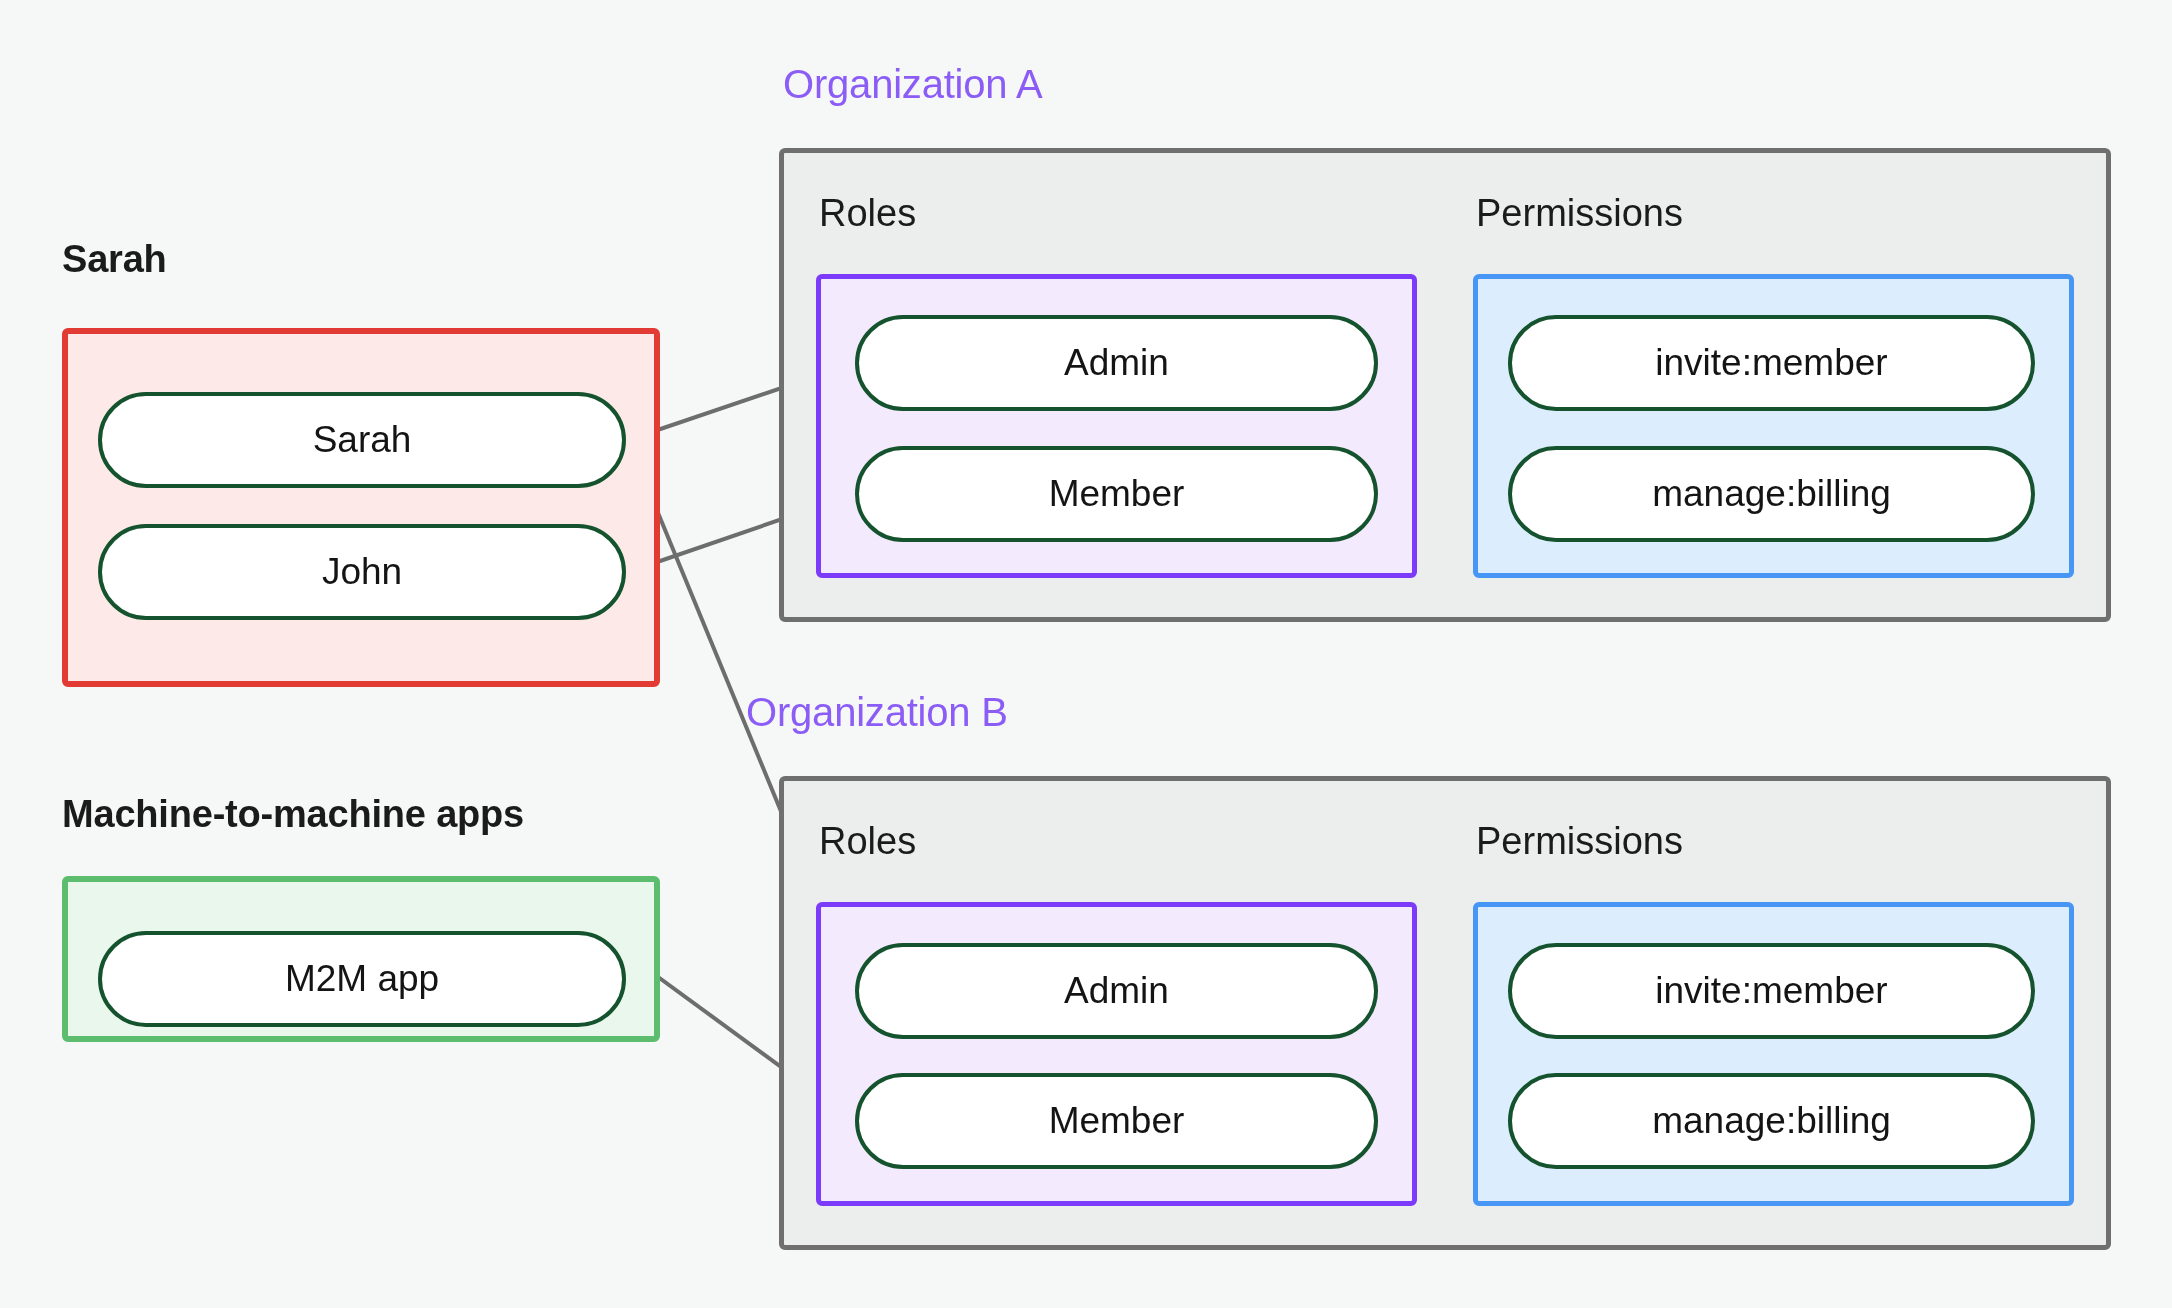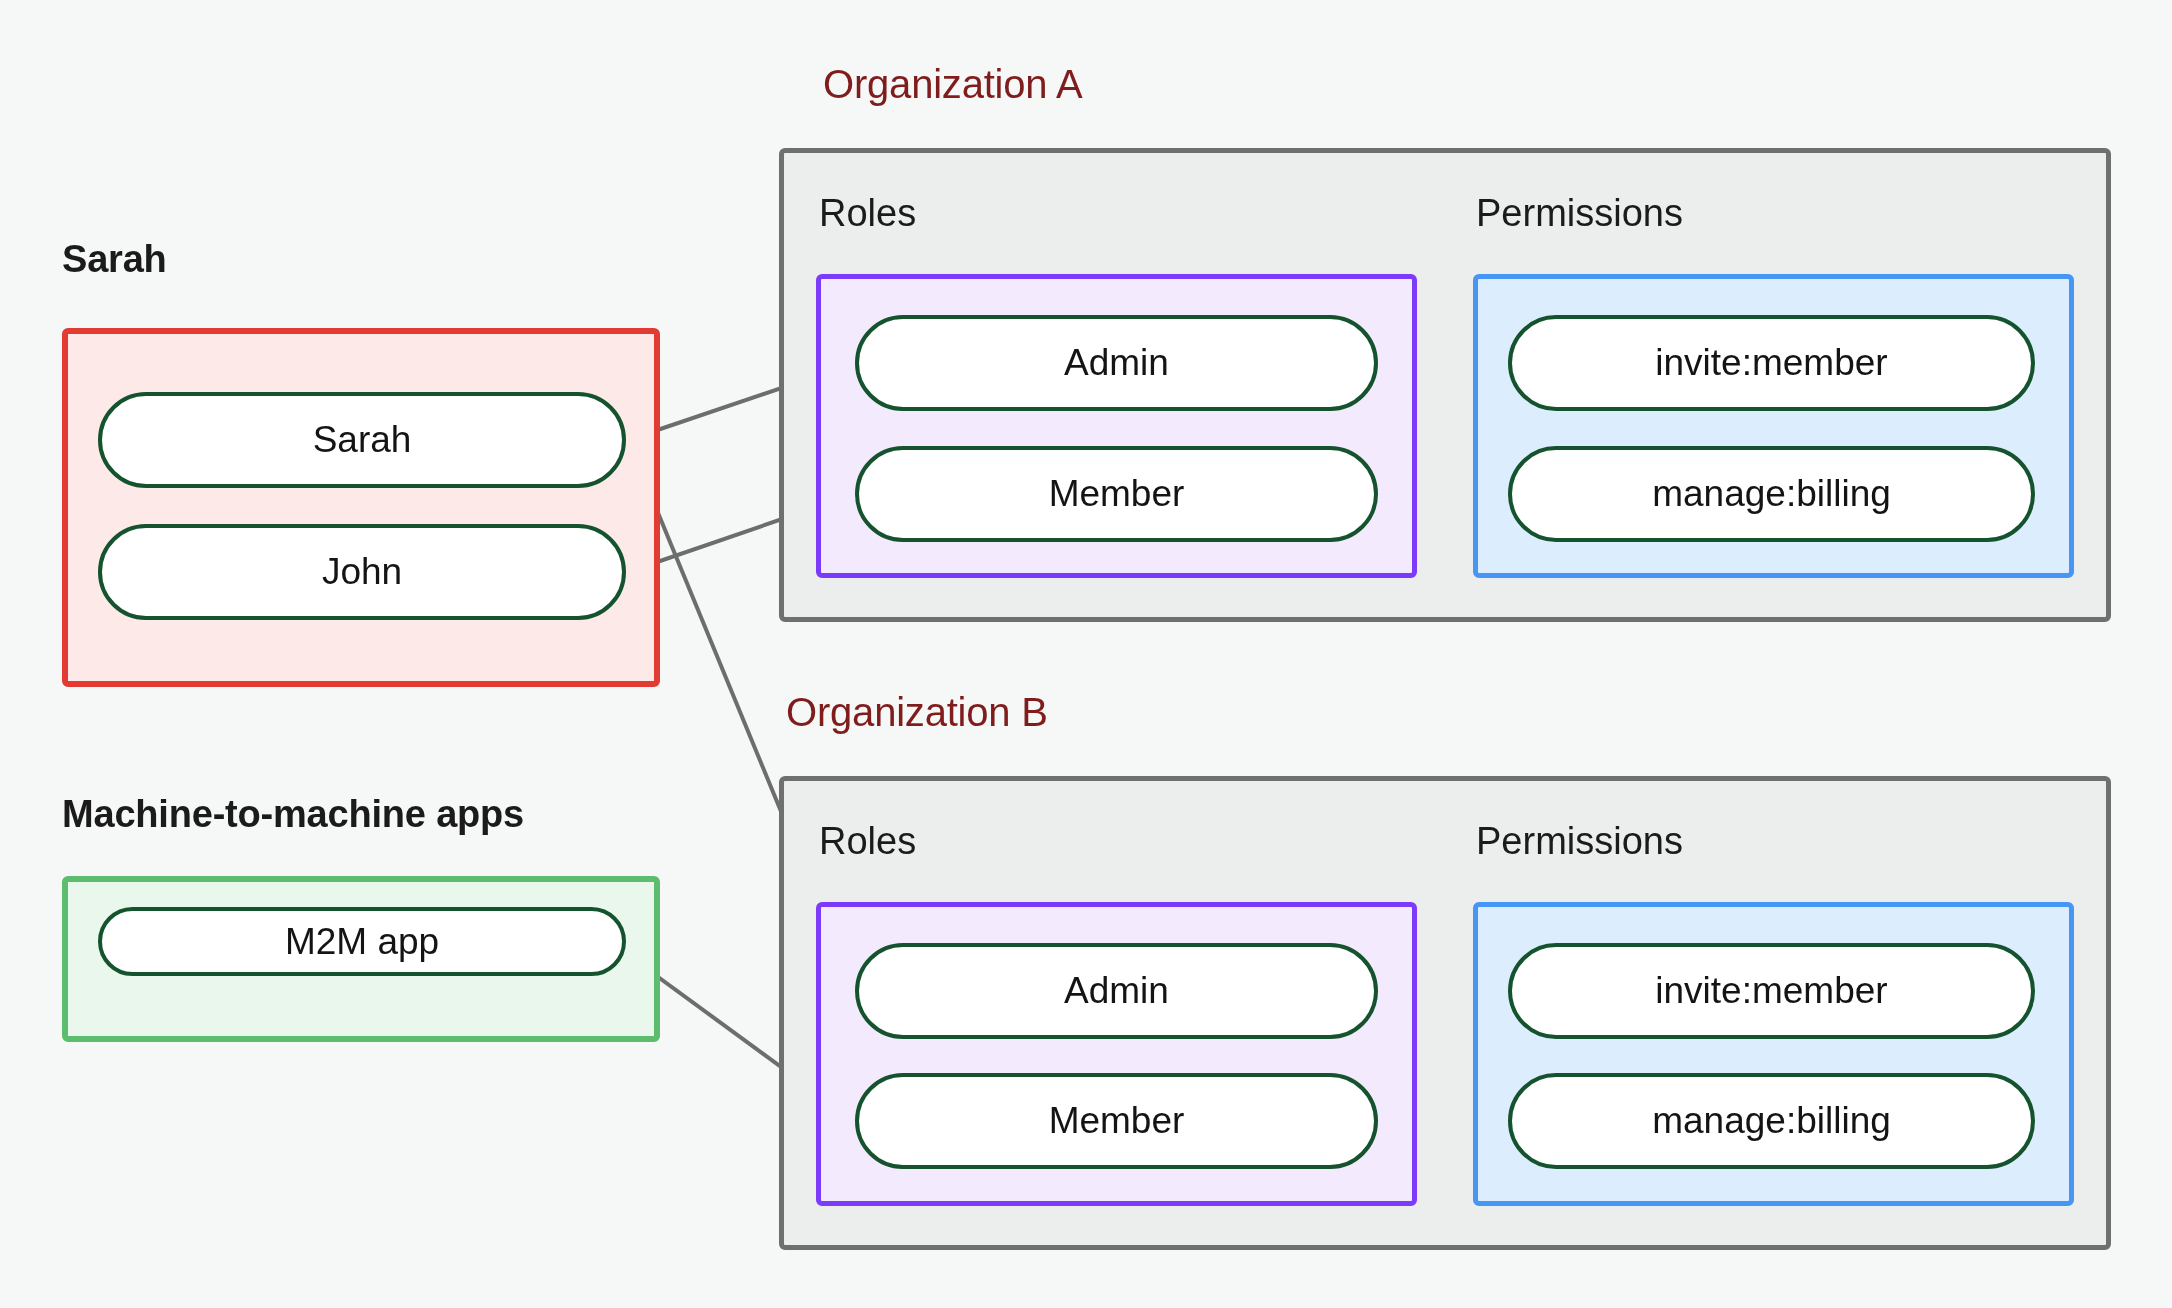--- a/index.html
+++ b/index.html
@@ -38,25 +38,24 @@
     font-weight: 700;
     color: #1b1b1b;
     letter-spacing: -0.2px;
     white-space: nowrap;
     z-index: 3;
   }
   .org-title {
     position: absolute;
     font-size: 40px;
     font-weight: 400;
-    color: #7f1d1d;
+    color: #8b5cf6;
     letter-spacing: -0.2px;
     white-space: nowrap;
     z-index: 3;
-    margin-left: 40px;
   }
   .section-title {
     position: absolute;
     font-size: 38px;
     font-weight: 400;
     color: #1b1b1b;
     white-space: nowrap;
     z-index: 3;
   }
 
@@ -150,21 +149,21 @@
   <div class="box box-users" style="left:62px; top:328px; width:598px; height:359px;"></div>
 
   <div class="pill" style="left:98px; top:392px; width:528px; height:96px;text-align:right;">Sarah</div>
 
   <div class="pill" style="left:98px; top:524px; width:528px; height:96px;">John</div>
 
   <div class="group-title" style="left:62px; top:793px;">Machine-to-machine apps</div>
 
   <div class="box box-m2m" style="left:62px; top:876px; width:598px; height:166px;"></div>
 
-  <div class="pill" style="left:98px; top:907px; width:528px; height:69px;">M2M app</div>
+  <div class="pill" style="left:98px; top:931px; width:528px; height:96px;">M2M app</div>
 
   <div class="org-title" style="left:783px; top:62px;">Organization A</div>
 
   <div class="box box-org" style="left:779px; top:148px; width:1332px; height:474px;"></div>
 
   <div class="section-title" style="left:819px; top:192px;">Roles</div>
 
   <div class="section-title" style="left:1476px; top:192px;">Permissions</div>
 
   <div class="box box-roles" style="left:816px; top:274px; width:601px; height:304px;"></div>

